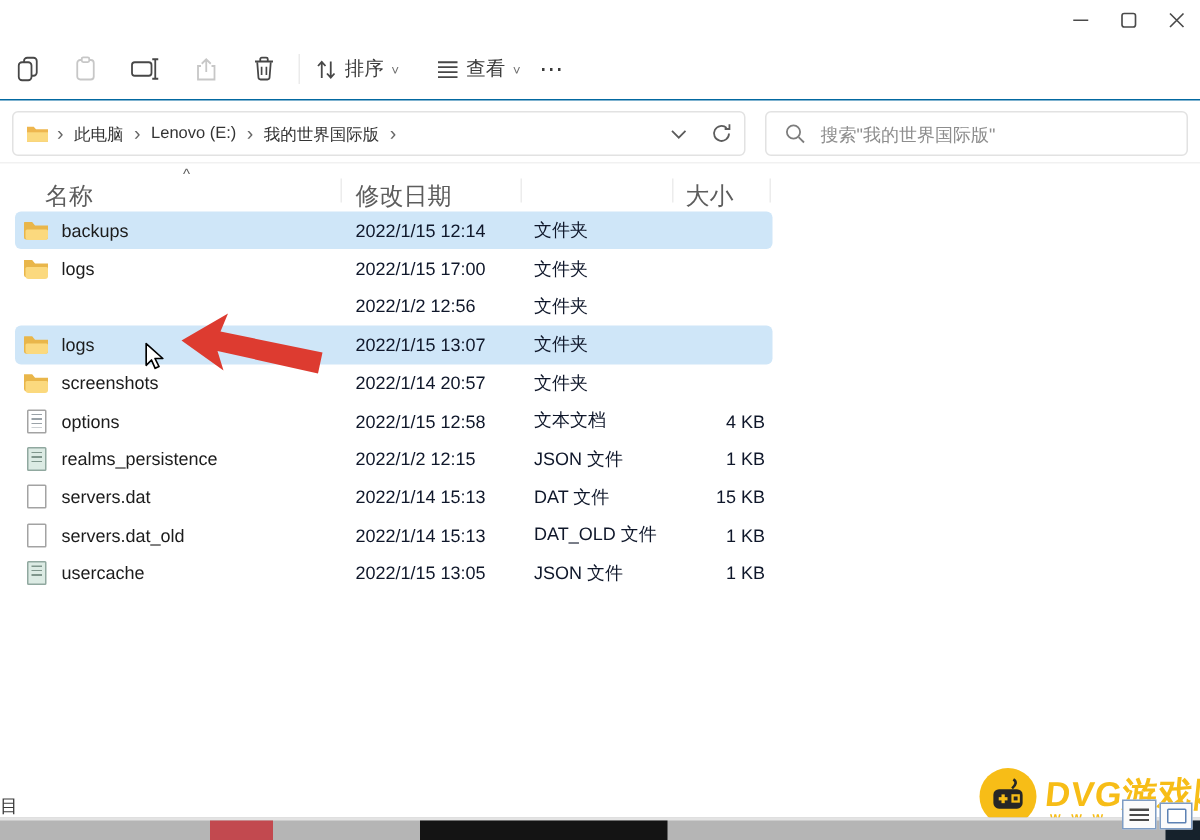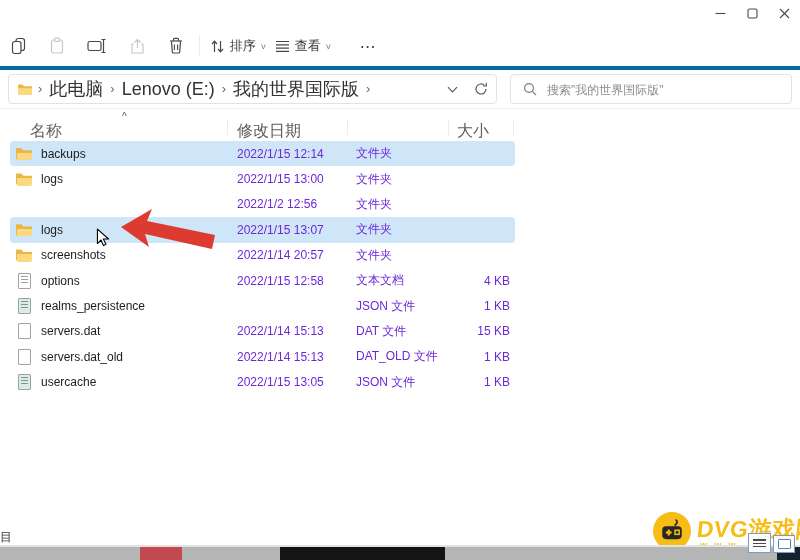--- a/index.html
+++ b/index.html
@@ -10,49 +10,49 @@
     color:#1f1f1f;
     -webkit-font-smoothing:antialiased;
   }
 
   
   .win-controls{position:absolute;top:0;right:0;display:flex;height:26px;}
   .win-btn{width:32px;height:26px;display:flex;align-items:center;justify-content:center;cursor:default;}
   .win-btn svg{display:block;}
 
   
-  .toolbar{position:absolute;left:0;top:26px;width:800px;height:40px;background:#fff;border-bottom:4px solid #0369a1;}
+  .toolbar{position:absolute;left:0;top:26px;width:800px;height:40px;background:#fff;border-bottom:1px solid #0369a1;}
   .tb-btn{position:absolute;top:4px;height:32px;display:flex;align-items:center;justify-content:center;gap:5px;border-radius:4px;}
   .tb-label{font-size:13px;color:#3a3a3a;}
   .tb-chevron{font-size:9px;color:#6f6f6f;transform:translateY(1px);}
   .tb-more{font-size:16px;color:#3a3a3a;letter-spacing:1px;}
   .tb-sep{position:absolute;top:10px;width:1px;height:20px;background:#ebebeb;}
 
   
   .addr-bar{position:absolute;left:8px;top:74px;width:489px;height:30px;border:1px solid #e2e2e2;border-radius:4px;
     display:flex;align-items:center;padding:0 8px;box-sizing:border-box;background:#fff;}
-  .crumb{font-size:18px;color:#333;padding:0 2px;white-space:nowrap;}
+  .crumb{font-size:11px;color:#333;padding:0 2px;white-space:nowrap;}
   .crumb-sep{font-size:13px;color:#666;padding:0 5px;transform:translateY(-1px);}
   .addr-right{margin-left:auto;display:flex;align-items:center;gap:16px;}
   .search-box{position:absolute;left:510px;top:74px;width:282px;height:30px;border:1px solid #e2e2e2;border-radius:4px;box-sizing:border-box;background:#fff;}
   .search-box input{position:absolute;left:34px;top:0;width:230px;height:28px;border:none;outline:none;font-size:12px;
     font-family:"Liberation Sans","DejaVu Sans",sans-serif;color:#333;background:transparent;}
   .search-box input::placeholder{color:#8d8d8d;}
   .search-glyph{position:absolute;left:12px;top:7px;}
   .row-divider{position:absolute;left:0;top:108px;width:800px;height:1px;background:#f1f1f1;}
 
   
   .file-list{position:absolute;left:10px;top:113px;width:505px;}
   .list-header{position:relative;height:28px;}
   .hdr-cell{position:absolute;top:8px;font-size:16px;color:#5d5d5d;cursor:default;}
   .hdr-caret{position:absolute;left:112px;top:-2px;font-size:10px;color:#5d5d5d;}
   .hdr-sep{position:absolute;top:6px;width:1px;height:16px;background:#ececec;}
   .file-row{position:relative;height:25.4px;border-radius:4px;}
   .file-row.selected{background:var(--selection,#cfe6f8);}
-  .cell{position:absolute;top:0;bottom:0;display:flex;align-items:center;font-size:12px;color:#6d28d9;white-space:nowrap;}
+  .cell{position:absolute;top:0;bottom:0;display:flex;align-items:center;font-size:12px;color:#0f172a;white-space:nowrap;}
   .cell-name{left:6px;width:210px;color:#1c1c1c;}
   .cell-date{left:227px;width:115px;}
   .cell-type{left:346px;width:95px;}
   .cell-size{left:436px;width:64px;justify-content:flex-end;}
 
   
   .row-icon{position:relative;width:17px;height:16px;margin-right:8px;flex:0 0 17px;}
   .icon-folder::before{content:"";position:absolute;left:0;top:1px;width:16px;height:13px;background:#e9b64a;border-radius:2px;
     clip-path:polygon(0 10%,34% 10%,46% 28%,100% 28%,100% 100%,0 100%);}
   .icon-folder::after{content:"";position:absolute;left:0.5px;top:7px;width:15px;height:7.5px;background:#fbd97e;border-radius:1px 1px 2px 2px;}
@@ -148,21 +148,21 @@
   </div>
   <div class="tb-sep" style="left:199px;"></div>
   <div class="tb-btn" style="left:207px;width:62px;">
     <svg width="15" height="15" viewBox="0 0 15 15">
       <path d="M4.5,13 V2.5 M2,5 L4.5,2.2 L7,5" fill="none" stroke="#474747" stroke-width="1.2"></path>
       <path d="M10.5,2 V12.5 M8,10 L10.5,12.8 L13,10" fill="none" stroke="#474747" stroke-width="1.2"></path>
     </svg>
     <span class="tb-label">排序</span>
     <span class="tb-chevron">˅</span>
   </div>
-  <div class="tb-btn" style="left:272px;width:62px;">
+  <div class="tb-btn" style="left:288px;width:62px;">
     <svg width="15" height="13" viewBox="0 0 15 13">
       <path d="M1,1.5 h13 M1,4.8 h13 M1,8.1 h13 M1,11.4 h13" stroke="#474747" stroke-width="1.2"></path>
     </svg>
     <span class="tb-label">查看</span>
     <span class="tb-chevron">˅</span>
   </div>
   <div class="tb-btn" style="left:352px;width:32px;">
     <span class="tb-more">⋯</span>
   </div>
 </div>
@@ -220,21 +220,21 @@
     </div>
     <div class="cell cell-date">2022/1/15 12:14</div>
     <div class="cell cell-type">文件夹</div>
     <div class="cell cell-size"></div>
   </div>
       <div class="file-row">
     <div class="cell cell-name">
       <span class="row-icon icon-folder"></span>
       <span>logs</span>
     </div>
-    <div class="cell cell-date">2022/1/15 13:00</div>
+    <div class="cell cell-date">2022/1/15 17:00</div>
     <div class="cell cell-type">文件夹</div>
     <div class="cell cell-size"></div>
   </div>
       <div class="file-row">
     <div class="cell cell-date">2022/1/2 12:56</div>
     <div class="cell cell-type">文件夹</div>
     <div class="cell cell-size"></div>
   </div>
       <div class="file-row selected">
     <div class="cell cell-name">
@@ -261,20 +261,21 @@
     </div>
     <div class="cell cell-date">2022/1/15 12:58</div>
     <div class="cell cell-type">文本文档</div>
     <div class="cell cell-size">4 KB</div>
   </div>
       <div class="file-row">
     <div class="cell cell-name">
       <span class="row-icon icon-json"></span>
       <span>realms_persistence</span>
     </div>
+    <div class="cell cell-date">2022/1/2 12:15</div>
     <div class="cell cell-type">JSON 文件</div>
     <div class="cell cell-size">1 KB</div>
   </div>
       <div class="file-row">
     <div class="cell cell-name">
       <span class="row-icon icon-file"></span>
       <span>servers.dat</span>
     </div>
     <div class="cell cell-date">2022/1/14 15:13</div>
     <div class="cell cell-type">DAT 文件</div>

